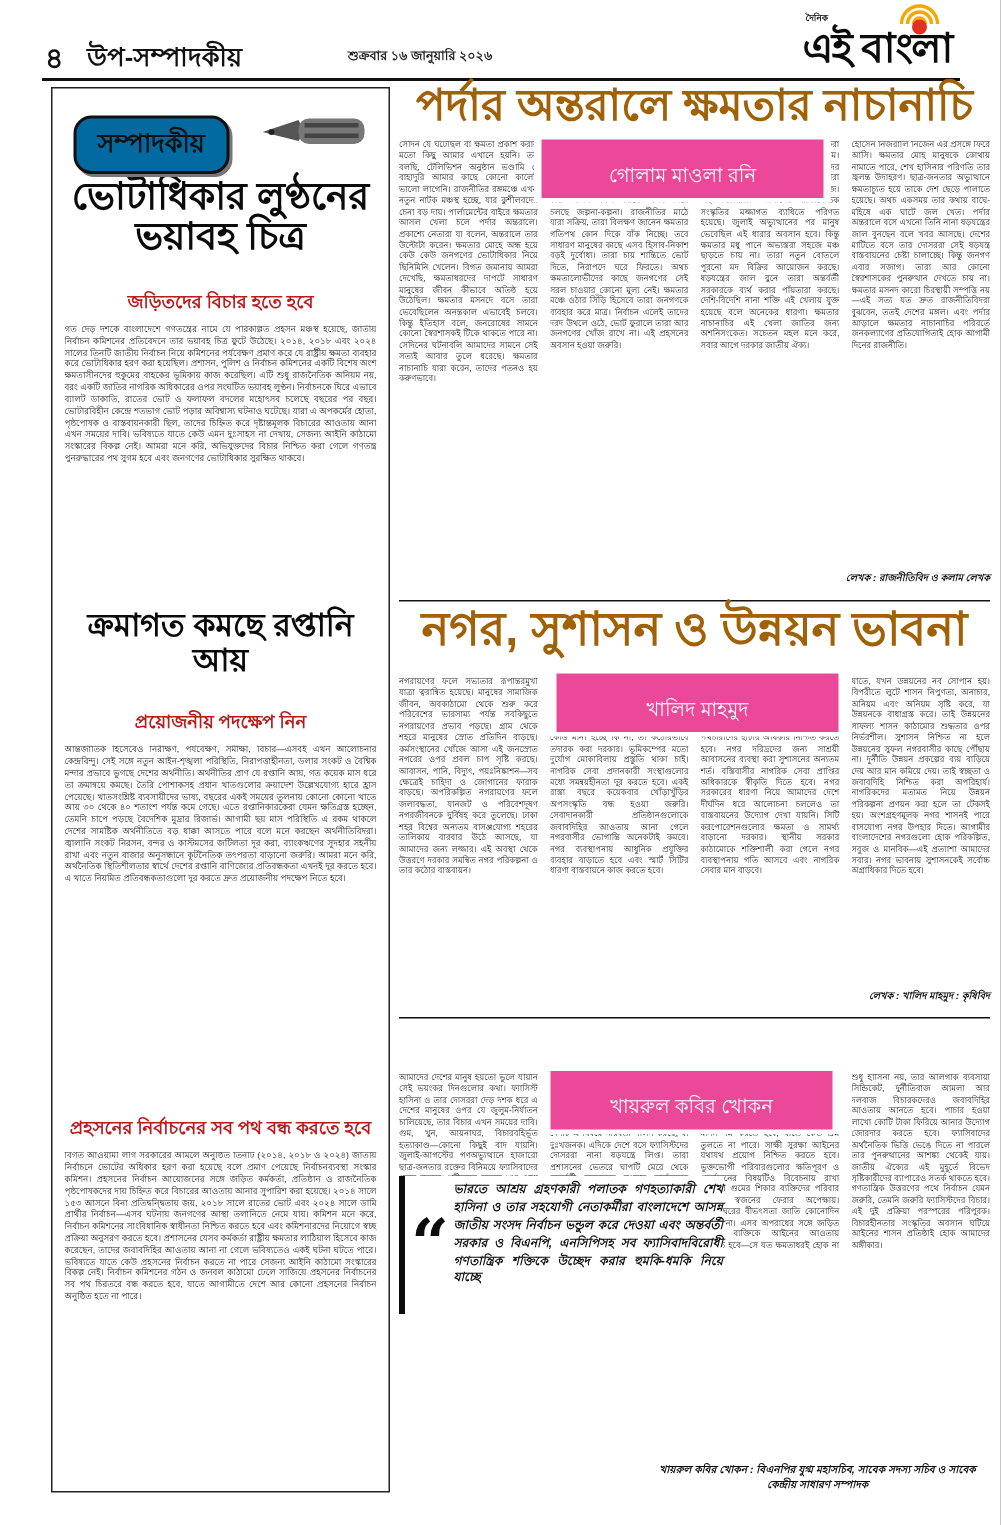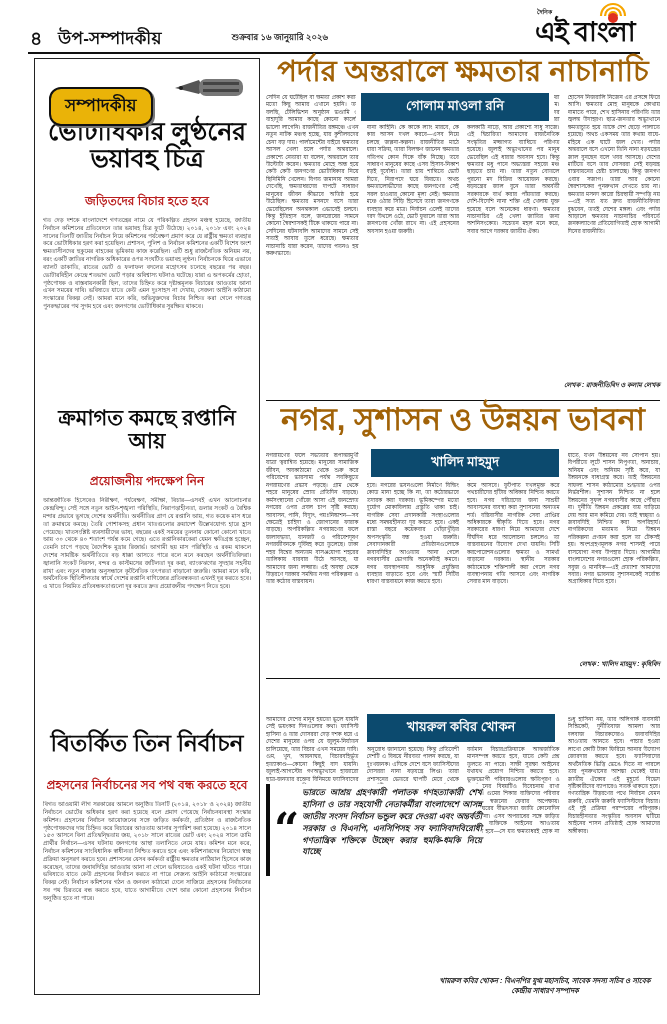--- a/index.html
+++ b/index.html
@@ -14,42 +14,42 @@
   .date-line{position:absolute;left:0;top:31px;width:560px;text-align:center;font-size:8.5px;font-weight:bold;color:#222;}
   .logo{position:absolute;right:10px;top:1px;width:122px;height:42px;}
   .logo-prefix{position:absolute;left:2px;top:6px;font-size:6px;font-weight:bold;color:#111;}
   .logo-title{position:absolute;left:0;top:10px;font-size:27px;font-weight:900;letter-spacing:-1px;color:#0b0b0b;white-space:nowrap;}
   .logo-art{position:absolute;left:56px;top:-3px;width:44px;height:26px;}
   .header-rule{position:absolute;left:28px;top:52px;width:612px;height:2px;background:#111;}
   
   .edbox{position:absolute;left:34px;top:58px;width:226px;height:937px;border:1px solid #222;box-sizing:border-box;padding:7px 8px;}
   .masthead{position:relative;height:44px;margin-top:2px;}
   .masthead-capsule{
-    position:absolute;left:6px;top:19px;padding:3px 14px 4px 14px;
-    border:2px solid #111;border-radius:12px;background:#eab308;
+    position:absolute;left:6px;top:9px;padding:3px 14px 4px 14px;
+    border:2px solid #111;border-radius:12px;background:#0369a1;
     font-size:17px;font-weight:bold;color:#111;box-shadow:2px 2px 0 #777;
   }
   .masthead-pen{position:absolute;right:-2px;top:2px;width:80px;height:38px;}
   .ed-headline{font-weight:bold;text-align:center;line-height:1.08;color:#0a0a0a;}
   .ed-headline.h1{font-size:25px;margin-top:6px;}
   .ed-headline.h2{font-size:21px;margin-top:8px;}
   .ed-headline.h3{font-size:23px;margin-top:8px;}
   .ed-sub{font-size:12px;font-weight:bold;text-align:center;margin-top:20px;color:#b91c1c;}
   .ed-body{font-size:5.8px;line-height:1.35;text-align:justify;margin-top:5px;overflow:hidden;color:#1c1c1c;}
   .ed-body.b1{height:182px;}
   .ed-body.b2{height:226px;}
   .ed-body.b3{height:218px;}
   
   .headline{position:absolute;left:266px;width:394px;text-align:center;font-weight:bold;line-height:1.05;color:#a16207;}
   .headline.a1{top:56px;font-size:29px;}
   .headline.a2{top:404px;font-size:31px;}
   .headline.a3{top:681px;font-size:28px;}
   .authorwrap{position:absolute;background:#fff;padding:3px 5px;}
-  .authorbox{background:#0c4a6e;color:#fff;font-weight:bold;text-align:center;
-    font-size:13px;padding:3px 14px 4px 14px;min-width:160px;}
+  .authorbox{background:#ec4899;color:#fff;font-weight:normal;text-align:center;
+    font-size:13px;padding:14px 14px 4px 14px;min-width:160px;}
   .aw1{left:356px;top:90px;}
   .aw2{left:366px;top:446px;}
   .aw3{left:362px;top:711px;}
   .cols{position:absolute;left:266px;width:394px;display:flex;gap:8px;}
   .cols.c1{top:94px;height:282px;}
   .cols.c2{top:452px;height:202px;}
   .cols.c3{top:716px;height:286px;}
   .col{flex:1 1 0;overflow:hidden;font-size:5.6px;line-height:1.33;text-align:justify;color:#1b1b1b;}
   .credit{position:absolute;font-size:6.5px;font-weight:bold;font-style:italic;text-align:right;color:#0a0a0a;}
   .cr1{left:460px;top:380px;width:200px;}
@@ -102,21 +102,20 @@
     </div>
 
     <div class="ed-headline h1">ভোটাধিকার লুণ্ঠনের ভয়াবহ চিত্র</div>
     <div class="ed-sub">জড়িতদের বিচার হতে হবে</div>
     <div class="ed-body b1">গত দেড় দশকে বাংলাদেশে গণতন্ত্রের নামে যে পরিকল্পিত প্রহসন মঞ্চস্থ হয়েছে, জাতীয় নির্বাচন কমিশনের প্রতিবেদনে তার ভয়াবহ চিত্র ফুটে উঠেছে। ২০১৪, ২০১৮ এবং ২০২৪ সালের তিনটি জাতীয় নির্বাচন নিয়ে কমিশনের পর্যবেক্ষণ প্রমাণ করে যে রাষ্ট্রীয় ক্ষমতা ব্যবহার করে ভোটাধিকার হরণ করা হয়েছিল। প্রশাসন, পুলিশ ও নির্বাচন কমিশনের একটি বিশেষ অংশ ক্ষমতাসীনদের হুকুমের বাহকের ভূমিকায় কাজ করেছিল। এটি শুধু রাজনৈতিক অনিয়ম নয়, বরং একটি জাতির নাগরিক অধিকারের ওপর সংঘটিত ভয়াবহ লুণ্ঠন। নির্বাচনকে ঘিরে এভাবে ব্যালট ডাকাতি, রাতের ভোট ও ফলাফল বদলের মহোৎসব চলেছে বছরের পর বছর। ভোটারবিহীন কেন্দ্রে শতভাগ ভোট পড়ার অবিশ্বাস্য ঘটনাও ঘটেছে। যারা এ অপকর্মের হোতা, পৃষ্ঠপোষক ও বাস্তবায়নকারী ছিল, তাদের চিহ্নিত করে দৃষ্টান্তমূলক বিচারের আওতায় আনা এখন সময়ের দাবি। ভবিষ্যতে যাতে কেউ এমন দুঃসাহস না দেখায়, সেজন্য আইনি কাঠামো সংস্কারের বিকল্প নেই। আমরা মনে করি, অভিযুক্তদের বিচার নিশ্চিত করা গেলে গণতন্ত্র পুনরুদ্ধারের পথ সুগম হবে এবং জনগণের ভোটাধিকার সুরক্ষিত থাকবে।</div>
 
     <div class="ed-headline h2">ক্রমাগত কমছে রপ্তানি আয়</div>
     <div class="ed-sub">প্রয়োজনীয় পদক্ষেপ নিন</div>
     <div class="ed-body b2">আন্তর্জাতিক হিসেবেও নিরীক্ষণ, পর্যবেক্ষণ, সমীক্ষা, বিচার—এসবই এখন আলোচনার কেন্দ্রবিন্দু। সেই সঙ্গে নতুন আইন-শৃঙ্খলা পরিস্থিতি, নিরাপত্তাহীনতা, ডলার সংকট ও বৈশ্বিক মন্দার প্রভাবে ভুগছে দেশের অর্থনীতি। অর্থনীতির প্রাণ যে রপ্তানি আয়, গত কয়েক মাস ধরে তা ক্রমান্বয়ে কমছে। তৈরি পোশাকসহ প্রধান খাতগুলোর ক্রয়াদেশ উল্লেখযোগ্য হারে হ্রাস পেয়েছে। খাতসংশ্লিষ্ট ব্যবসায়ীদের ভাষ্য, বছরের একই সময়ের তুলনায় কোনো কোনো খাতে আয় ৩০ থেকে ৪০ শতাংশ পর্যন্ত কমে গেছে। এতে রপ্তানিকারকেরা যেমন ক্ষতিগ্রস্ত হচ্ছেন, তেমনি চাপে পড়ছে বৈদেশিক মুদ্রার রিজার্ভ। আগামী ছয় মাস পরিস্থিতি এ রকম থাকলে দেশের সামষ্টিক অর্থনীতিতে বড় ধাক্কা আসতে পারে বলে মনে করছেন অর্থনীতিবিদরা। জ্বালানি সংকট নিরসন, বন্দর ও কাস্টমসের জটিলতা দূর করা, ব্যাংকঋণের সুদহার সহনীয় রাখা এবং নতুন বাজার অনুসন্ধানে কূটনৈতিক তৎপরতা বাড়ানো জরুরি। আমরা মনে করি, অর্থনৈতিক স্থিতিশীলতার স্বার্থে দেশের রপ্তানি বাণিজ্যের প্রতিবন্ধকতা এখনই দূর করতে হবে। এ খাতে নিয়মিত প্রতিবন্ধকতাগুলো দূর করতে দ্রুত প্রয়োজনীয় পদক্ষেপ নিতে হবে।</div>
 
-    <div class="ed-headline h3">বিতর্কিত তিন নির্বাচন</div>
     <div class="ed-sub">প্রহসনের নির্বাচনের সব পথ বন্ধ করতে হবে</div>
     <div class="ed-body b3">বিগত আওয়ামী লীগ সরকারের আমলে অনুষ্ঠিত তিনটি (২০১৪, ২০১৮ ও ২০২৪) জাতীয় নির্বাচনে ভোটের অধিকার হরণ করা হয়েছে বলে প্রমাণ পেয়েছে নির্বাচনব্যবস্থা সংস্কার কমিশন। প্রহসনের নির্বাচন আয়োজনের সঙ্গে জড়িত কর্মকর্তা, প্রতিষ্ঠান ও রাজনৈতিক পৃষ্ঠপোষকদের দায় চিহ্নিত করে বিচারের আওতায় আনার সুপারিশ করা হয়েছে। ২০১৪ সালে ১৫৩ আসনে বিনা প্রতিদ্বন্দ্বিতায় জয়, ২০১৮ সালে রাতের ভোট এবং ২০২৪ সালে ডামি প্রার্থীর নির্বাচন—এসব ঘটনায় জনগণের আস্থা তলানিতে নেমে যায়। কমিশন মনে করে, নির্বাচন কমিশনের সাংবিধানিক স্বাধীনতা নিশ্চিত করতে হবে এবং কমিশনারদের নিয়োগে স্বচ্ছ প্রক্রিয়া অনুসরণ করতে হবে। প্রশাসনের যেসব কর্মকর্তা রাষ্ট্রীয় ক্ষমতার লাঠিয়াল হিসেবে কাজ করেছেন, তাদের জবাবদিহির আওতায় আনা না গেলে ভবিষ্যতেও একই ঘটনা ঘটতে পারে। ভবিষ্যতে যাতে কেউ প্রহসনের নির্বাচন করতে না পারে সেজন্য আইনি কাঠামো সংস্কারের বিকল্প নেই। নির্বাচন কমিশনের গঠন ও জনবল কাঠামো ঢেলে সাজিয়ে প্রহসনের নির্বাচনের সব পথ চিরতরে বন্ধ করতে হবে, যাতে আগামীতে দেশে আর কোনো প্রহসনের নির্বাচন অনুষ্ঠিত হতে না পারে।</div>
   </div>
 
   <div class="headline a1">পর্দার অন্তরালে ক্ষমতার নাচানাচি</div>
   <div class="cols c1">
     <div class="col">সেদিন যে ঘটেছিল বা ক্ষমতা প্রকাশ করার মতো কিছু আমার এখানে হয়নি। তবু বলছি, টেলিভিশন অনুষ্ঠান ভণ্ডামি ও বাহাদুরি আমার কাছে কোনো কালেই ভালো লাগেনি। রাজনীতির রঙ্গমঞ্চে এখন নতুন নাটক মঞ্চস্থ হচ্ছে, যার কুশীলবদের চেনা বড় দায়। পার্লামেন্টের বাইরে ক্ষমতার আসল খেলা চলে পর্দার অন্তরালে। প্রকাশ্যে নেতারা যা বলেন, অন্তরালে তার উল্টোটা করেন। ক্ষমতার মোহে অন্ধ হয়ে কেউ কেউ জনগণের ভোটাধিকার নিয়ে ছিনিমিনি খেলেন। বিগত জমানায় আমরা দেখেছি, ক্ষমতাধরদের দাপটে সাধারণ মানুষের জীবন কীভাবে অতিষ্ঠ হয়ে উঠেছিল। ক্ষমতার মসনদে বসে তারা ভেবেছিলেন অনন্তকাল এভাবেই চলবে। কিন্তু ইতিহাস বলে, জনরোষের সামনে কোনো স্বৈরশাসকই টিকে থাকতে পারে না। সেদিনের ঘটনাবলি আমাদের সামনে সেই সত্যই আবার তুলে ধরেছে। ক্ষমতার নাচানাচি যারা করেন, তাদের পতনও হয় করুণভাবে।</div>
     <div class="col">মিথ্যা অহমিকা আর লোভের কারণে তারা জনগণ থেকে বিচ্ছিন্ন হয়ে পড়েন। রাজধানীর অলিগলিতে এখন নানা গুঞ্জন। কান পাতলেই শোনা যায় পর্দার অন্তরালের নানা কাহিনি। কে কাকে ল্যাং মারবে, কে কার আসন দখল করবে—এসব নিয়ে চলছে জল্পনা-কল্পনা। রাজনীতির মাঠে যারা সক্রিয়, তারা বিলক্ষণ জানেন ক্ষমতার গতিপথ কোন দিকে বাঁক নিচ্ছে। তবে সাধারণ মানুষের কাছে এসব হিসাব-নিকাশ বড়ই দুর্বোধ্য। তারা চায় শান্তিতে ভোট দিতে, নিরাপদে ঘরে ফিরতে। অথচ ক্ষমতালোভীদের কাছে জনগণের সেই সরল চাওয়ার কোনো মূল্য নেই। ক্ষমতার মঞ্চে ওঠার সিঁড়ি হিসেবে তারা জনগণকে ব্যবহার করে মাত্র। নির্বাচন এলেই তাদের দরদ উথলে ওঠে, ভোট ফুরালে তারা আর জনগণের খোঁজ রাখে না। এই প্রহসনের অবসান হওয়া জরুরি।</div>
     <div class="col">ক্ষমতাসীনদের আশপাশে ঘুরঘুর করা মোসাহেবের দল সব জমানায় একই রকম। তারা প্রভুর কানে মধু ঢালে আর নিজেদের আখের গোছায়। পর্দার অন্তরালে বসে তারা কলকাঠি নাড়ে, আর প্রকাশ্যে সাধু সাজে। এই দ্বিচারিতা আমাদের রাজনৈতিক সংস্কৃতির মজ্জাগত ব্যাধিতে পরিণত হয়েছে। জুলাই অভ্যুত্থানের পর মানুষ ভেবেছিল এই ধারার অবসান হবে। কিন্তু ক্ষমতার মধু পানে অভ্যস্তরা সহজে মঞ্চ ছাড়তে চায় না। তারা নতুন বোতলে পুরনো মদ বিক্রির আয়োজন করছে। ষড়যন্ত্রের জাল বুনে তারা অন্তর্বর্তী সরকারকে ব্যর্থ করার পাঁয়তারা করছে। দেশি-বিদেশি নানা শক্তি এই খেলায় যুক্ত হয়েছে বলে অনেকের ধারণা। ক্ষমতার নাচানাচির এই খেলা জাতির জন্য অশনিসংকেত। সচেতন মহল মনে করে, সবার আগে দরকার জাতীয় ঐক্য।</div>
     <div class="col">হোসেন নিজরালি নিজেন এর প্রসঙ্গে ফিরে আসি। ক্ষমতার মোহ মানুষকে কোথায় নামাতে পারে, শেখ হাসিনার পরিণতি তার জ্বলন্ত উদাহরণ। ছাত্র-জনতার অভ্যুত্থানে ক্ষমতাচ্যুত হয়ে তাকে দেশ ছেড়ে পালাতে হয়েছে। অথচ একসময় তার কথায় বাঘে-মহিষে এক ঘাটে জল খেত। পর্দার অন্তরালে বসে এখনো তিনি নানা ষড়যন্ত্রের জাল বুনছেন বলে খবর আসছে। দেশের মাটিতে বসে তার দোসররা সেই ষড়যন্ত্র বাস্তবায়নের চেষ্টা চালাচ্ছে। কিন্তু জনগণ এবার সজাগ। তারা আর কোনো স্বৈরশাসকের পুনরুত্থান দেখতে চায় না। ক্ষমতার মসনদ কারো চিরস্থায়ী সম্পত্তি নয়—এই সত্য যত দ্রুত রাজনীতিবিদরা বুঝবেন, ততই দেশের মঙ্গল। এবং পর্দার আড়ালে ক্ষমতার নাচানাচির পরিবর্তে জনকল্যাণের প্রতিযোগিতাই হোক আগামী দিনের রাজনীতি।</div>

